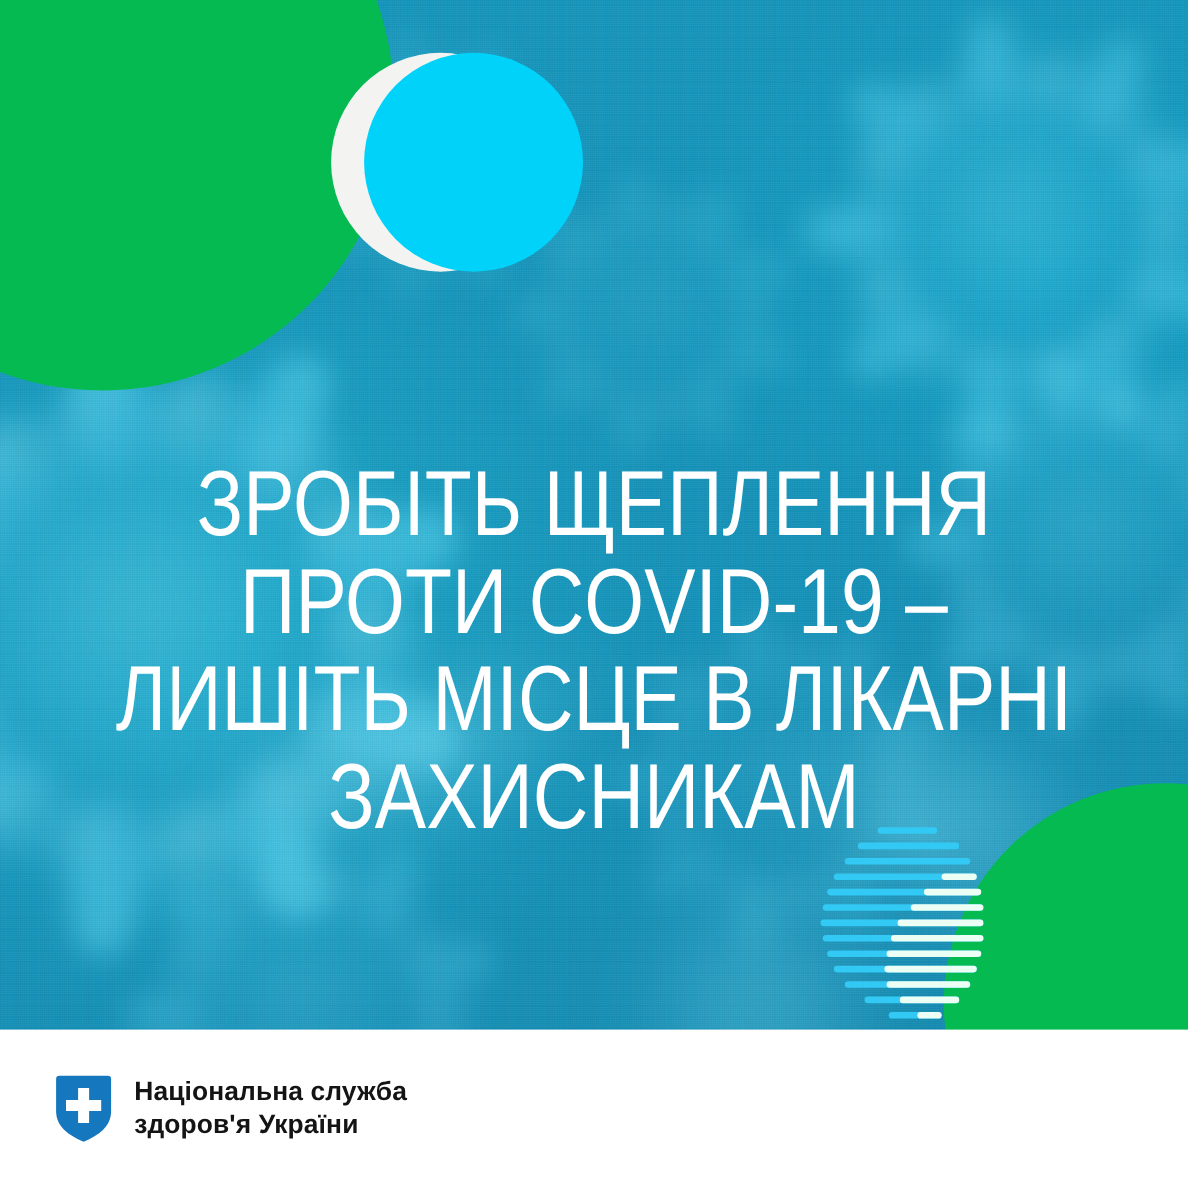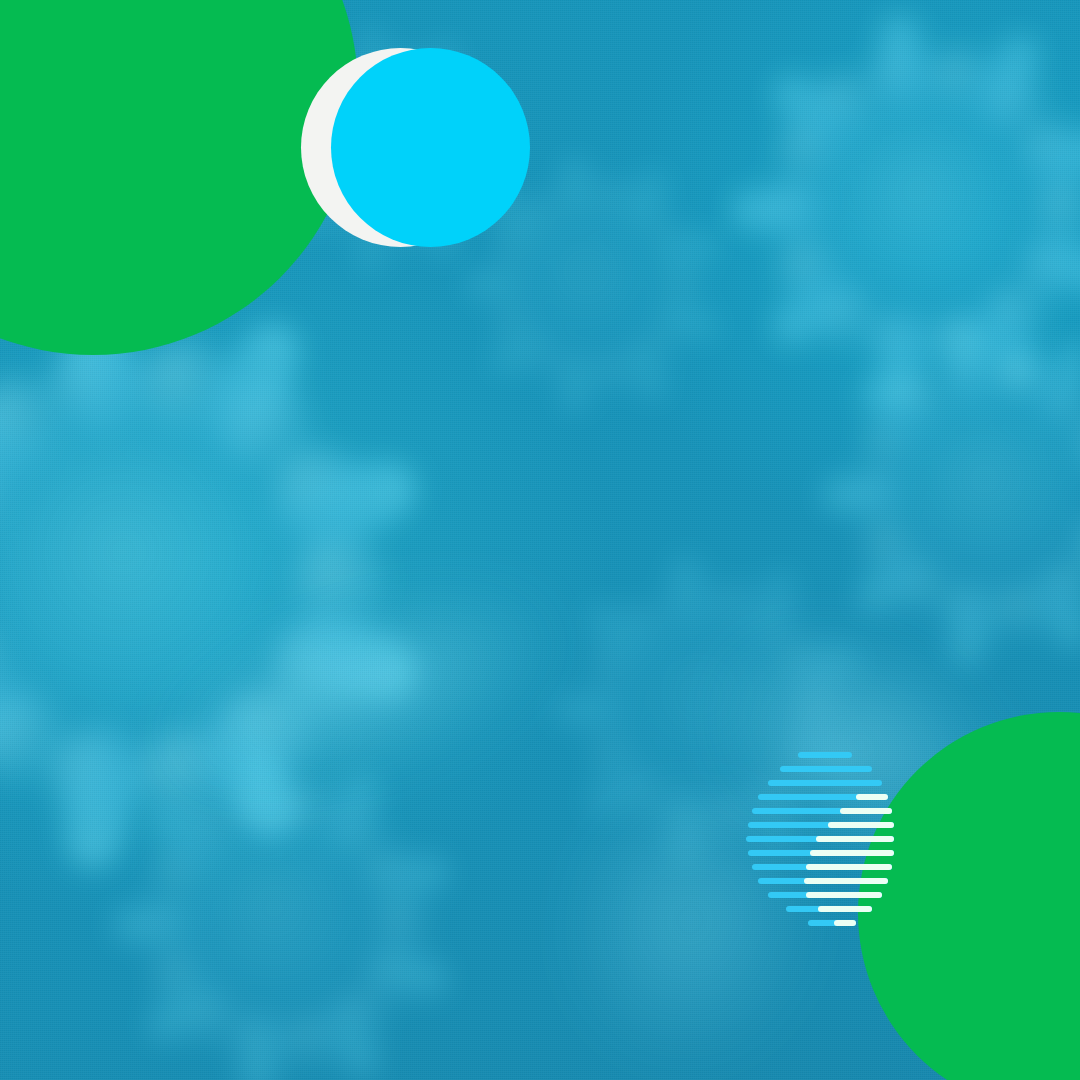--- a/index.html
+++ b/index.html
@@ -462,15 +462,34 @@
       </div>
       <div class="row" style="top: 154px; left: 44px; width: 86px; background: rgb(51, 201, 245);">
         <div class="cap" style="width: 54px; background: rgb(236, 255, 244);"></div>
       </div>
       <div class="row" style="top: 168px; left: 66px; width: 48px; background: rgb(51, 201, 245);">
         <div class="cap" style="width: 22px; background: rgb(236, 255, 244);"></div>
       </div>
     </div>
 
 
-
+  <div class="headline">
+    <span class="hl-line" style="transform: scaleX(0.833);">ЗРОБІТЬ ЩЕПЛЕННЯ</span>
+    <span class="hl-line" style="transform: scaleX(0.833);">ПРОТИ COVID-19 –</span>
+    <span class="hl-line" style="transform: scaleX(0.833);">ЛИШІТЬ МІСЦЕ В ЛІКАРНІ</span>
+    <span class="hl-line" style="transform: scaleX(0.833);">ЗАХИСНИКАМ</span>
+  </div>
+
+  <div class="footer">
+    <div class="footer-logo">
+      <svg class="shield-icon" width="56" height="64" viewBox="0 0 56 64">
+        <path d="M3 5 C3 3 4 2 6 2 L50 2 C52 2 53 3 53 5 L53 34
+                 C53 48 42 56 28 62 C14 56 3 48 3 34 Z" fill="#1578be"></path>
+        <path d="M23 13 L33 13 L33 24 L44 24 L44 34 L33 34 L33 45 L23 45 L23 34 L12 34 L12 24 L23 24 Z" fill="#ffffff"></path>
+      </svg>
+    </div>
+    <div class="footer-text">
+      <span>Національна служба</span>
+      <span>здоров'я України</span>
+    </div>
+  </div>
 
 </div>
 
 </body></html>

